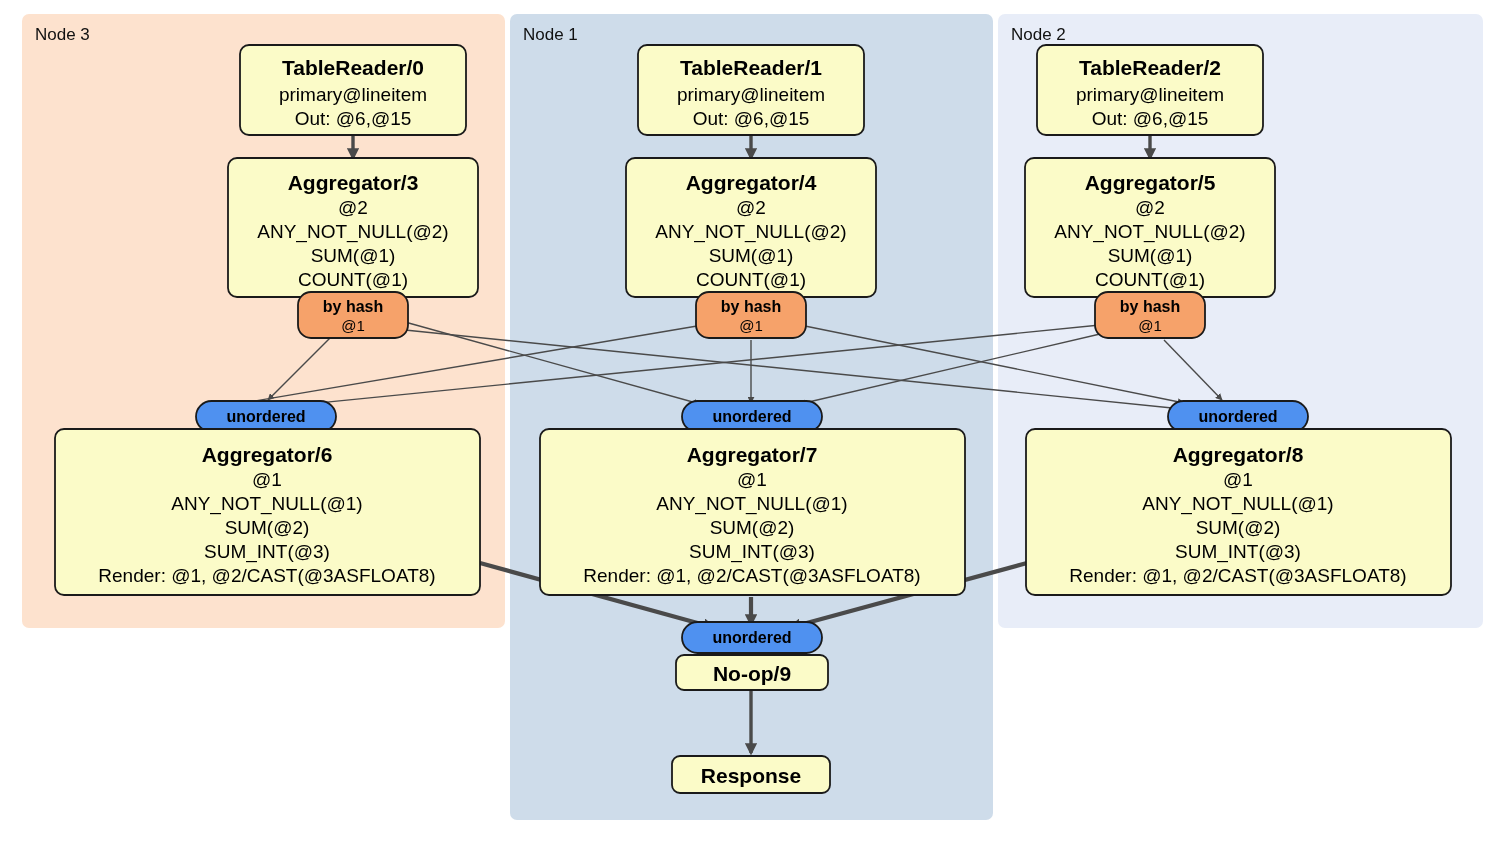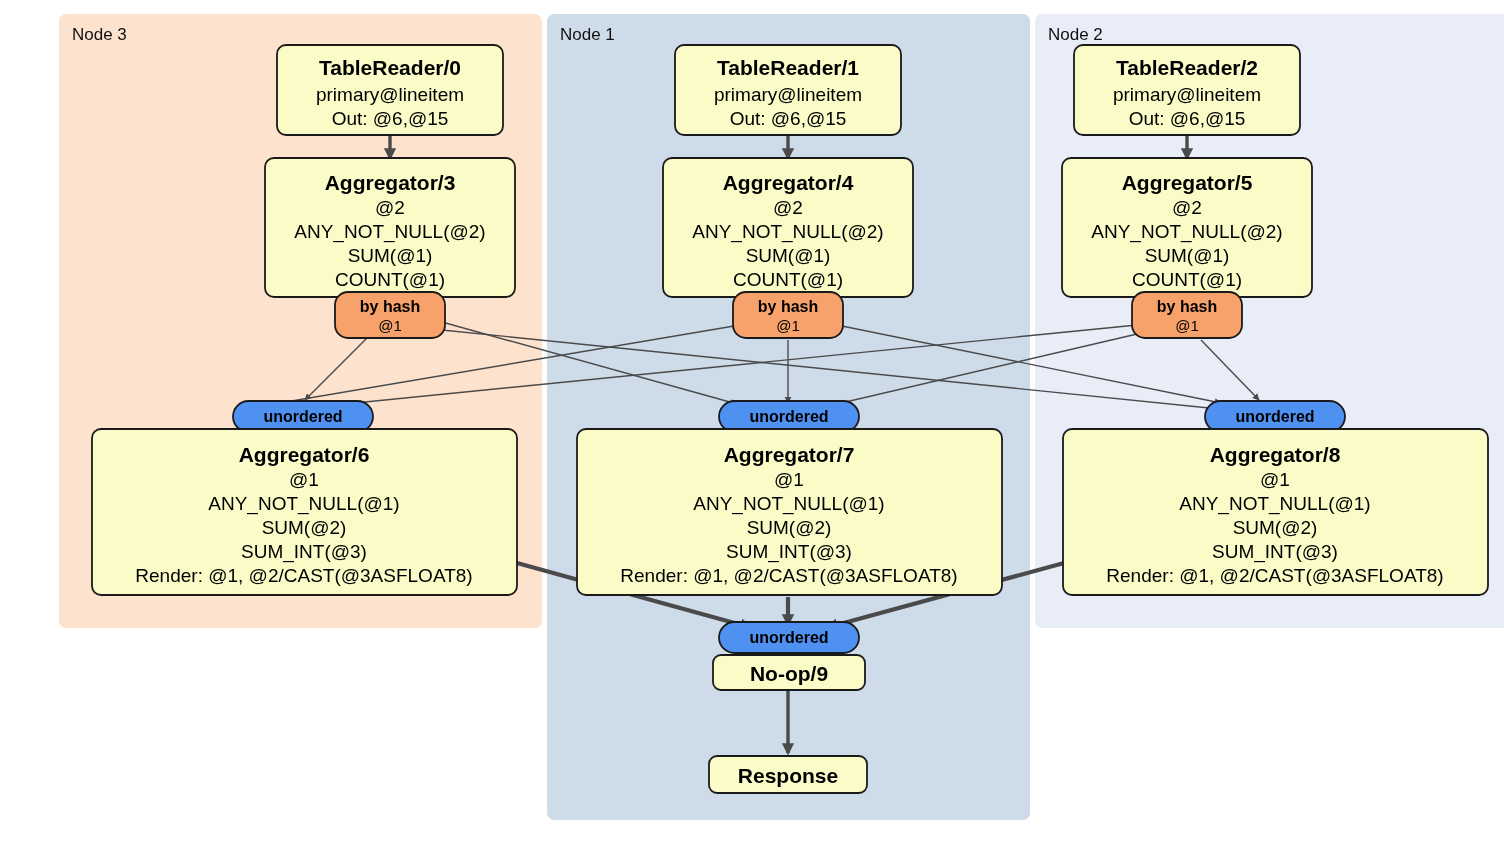--- a/index.html
+++ b/index.html
@@ -10,21 +10,20 @@
   body {
     width: 1504px;
     height: 842px;
     font-family: "Liberation Sans", sans-serif;
     overflow: hidden;
   }
   #stage {
     position: relative;
     width: 1349px;
     height: 842px;
-    margin-left: 37px;
   }
   #stage svg {
     position: absolute;
     top: 0;
     left: 0;
   }
   .node-label {
     font-family: "Liberation Sans", sans-serif;
     font-size: 17px;
     fill: #111111;

